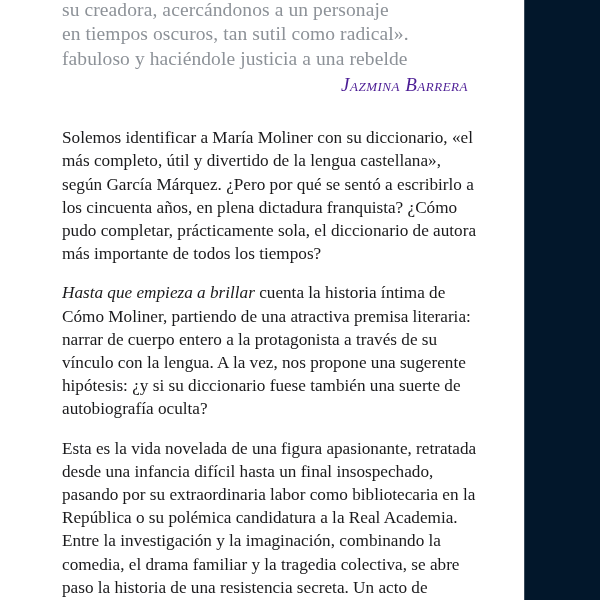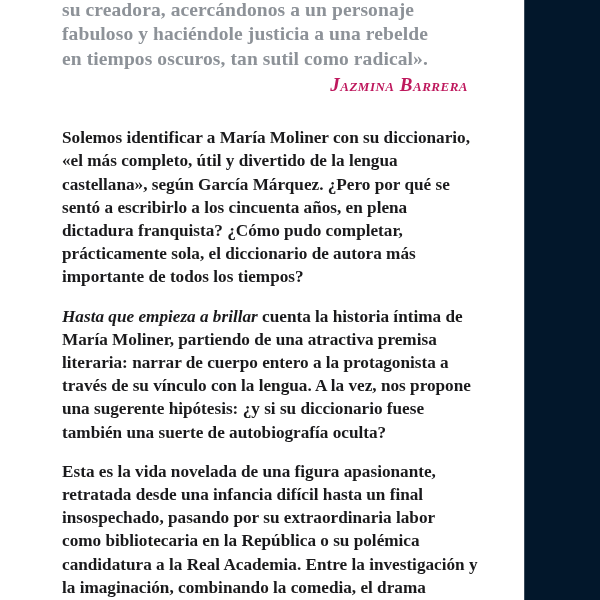--- a/index.html
+++ b/index.html
@@ -36,21 +36,20 @@
   }
 
   
   .content {
     position: absolute;
     left: 62px;
     top: 0;
     width: 416px;
     height: 600px;
     overflow: hidden;
-    font-weight: bold;
   }
 
   
   .pull-quote {
     margin: 0;
     padding: 0;
     color: #8d9298;
     font-size: 19.5px;
     line-height: 24.4px;
     letter-spacing: 0.1px;
@@ -62,21 +61,21 @@
     display: block;
     white-space: nowrap;
   }
   .quote-line.first {
     margin-top: -2px;
   }
 
   .attribution {
     display: block;
     text-align: right;
-    color: #be185d;
+    color: #4c1d95;
     font-size: 19px;
     line-height: 25px;
     font-variant: small-caps;
     letter-spacing: 0.5px;
     margin-top: 1px;
     padding-right: 10px;
   }
 
   
   .body-copy {
@@ -102,31 +101,31 @@
 
 <div class="page">
 
   <div class="side-panel"></div>
 
   <div class="content">
 
     <blockquote class="pull-quote">
       <p>
         <span class="quote-line first">su creadora, acercándonos a un personaje</span>
+        <span class="quote-line">en tiempos oscuros, tan sutil como radical».</span>
         <span class="quote-line">fabuloso y haciéndole justicia a una rebelde</span>
-        <span class="quote-line">en tiempos oscuros, tan sutil como radical».</span>
       </p>
       <cite class="attribution">Jazmina Barrera</cite>
     </blockquote>
 
     <div class="body-copy">
 
       <p>Solemos identificar a María Moliner con su diccionario, «el más completo, útil y divertido de la lengua castellana», según García Márquez. ¿Pero por qué se sentó a escribirlo a los cincuenta años, en plena dictadura franquista? ¿Cómo pudo completar, prácticamente sola, el diccionario de autora más importante de todos los tiempos?</p>
 
-      <p><span class="book-title">Hasta que empieza a brillar</span><span> cuenta la historia íntima de María Moliner, partiendo de una atractiva premisa literaria: narrar de cuerpo entero a la protagonista a través de su vínculo con la lengua. A la vez, nos propone una sugerente hipótesis: ¿y si su diccionario fuese también una suerte de autobiografía oculta?</span></p>
+      <p><span class="book-title">Hasta que empieza a brillar</span><span> cuenta la historia íntima de Cómo Moliner, partiendo de una atractiva premisa literaria: narrar de cuerpo entero a la protagonista a través de su vínculo con la lengua. A la vez, nos propone una sugerente hipótesis: ¿y si su diccionario fuese también una suerte de autobiografía oculta?</span></p>
 
       <p>Esta es la vida novelada de una figura apasionante, retratada desde una infancia difícil hasta un final insospechado, pasando por su extraordinaria labor como bibliotecaria en la República o su polémica candidatura a la Real Academia. Entre la investigación y la imaginación, combinando la comedia, el drama familiar y la tragedia colectiva, se abre paso la historia de una resistencia secreta. Un acto de justicia con el legado de una mujer que vivió a contracorriente y moldeaó las palabras</p>
 
     </div>
 
   </div>
 
 </div>
 
 </body></html>

